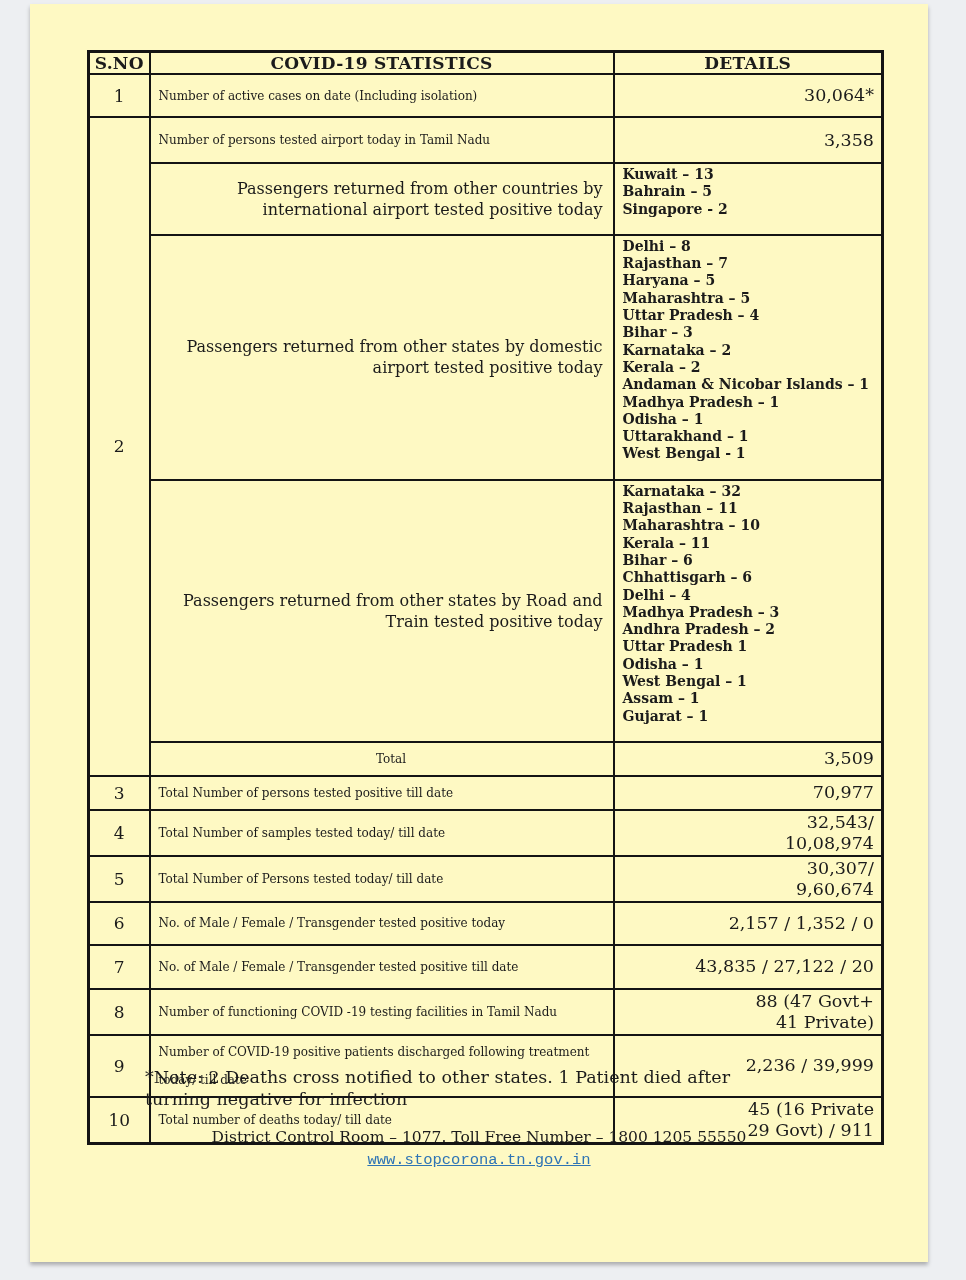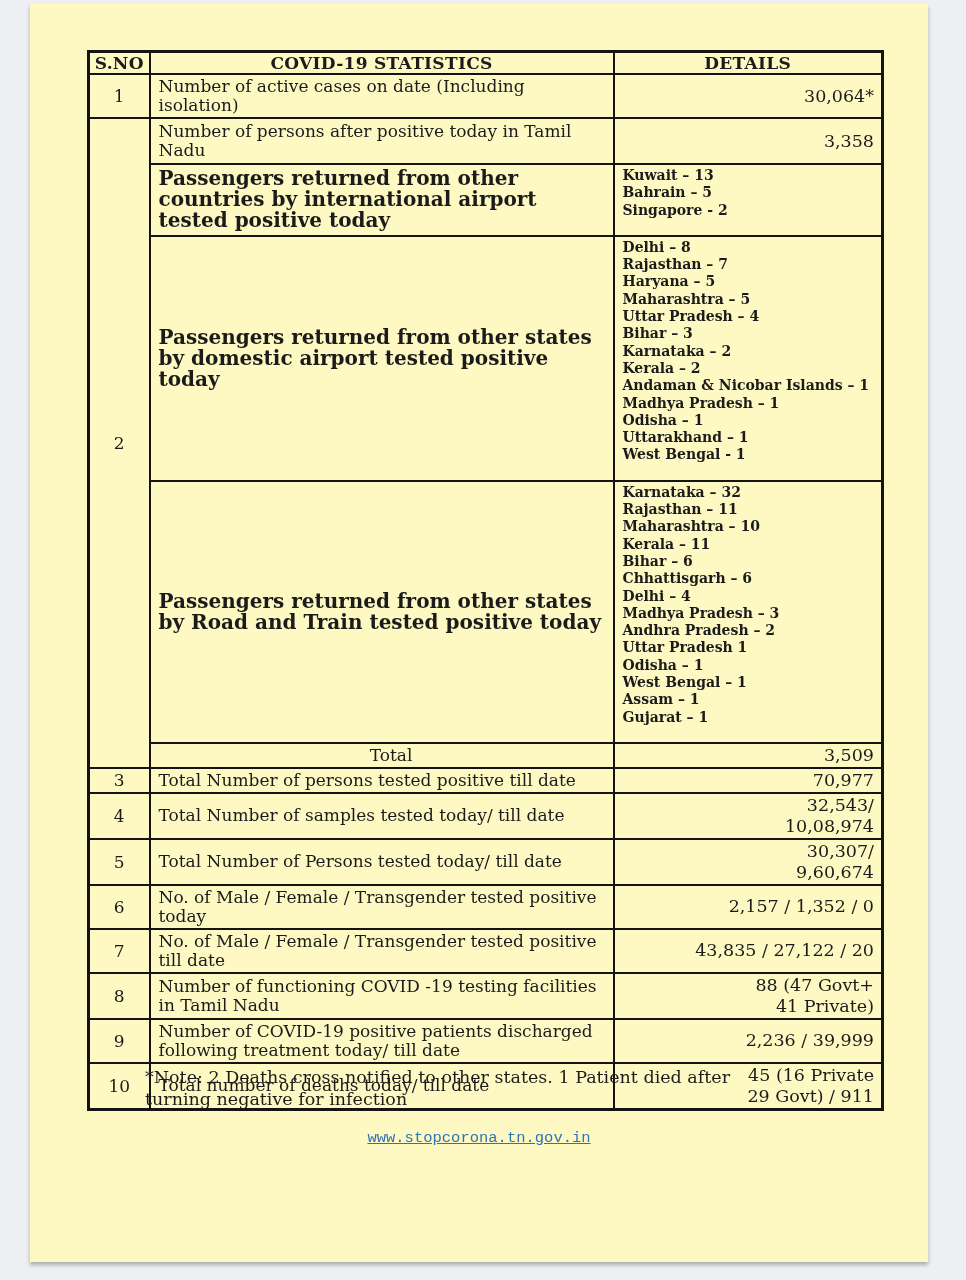--- a/index.html
+++ b/index.html
@@ -25,22 +25,22 @@
   .c-sno { width:61px; } .c-stat { width:464px; } .c-det { width:269px; }
   table.stats th, table.stats td {
     border:2px solid #141414;
     vertical-align:middle;
     overflow:hidden;
   }
   tr.hrow th { font-size:17px; font-weight:bold; text-align:center; letter-spacing:.3px; }
   .h22{height:22px}.h43{height:43px}.h46{height:46px}.h56{height:56px}
   .h226{height:226px}.h249{height:249px}.h21{height:21px}.h24{height:24px}.h44{height:44px}
   td.sno { text-align:center; font-size:17px; }
-  td.stat { text-align:left; padding:2px 10px 2px 8px; font-size:17px; line-height:19px; }
-  td.stat.b { font-weight:bold; font-size:20px; line-height:21px; }
+  td.stat { text-align:left; padding:2px 10px 2px 8px; font-size:12px; line-height:28px; }
+  td.stat.b { font-weight:normal; font-size:16px; line-height:21px;text-align:right; }
   td.stat.ctr { text-align:center;padding-left:29px; }
   td.val {
     text-align:right; padding:1px 7px 1px 4px;
     font-size:17.5px; line-height:21px;
     white-space:pre-line;
   }
   td.list {
     vertical-align:top; text-align:left;
     padding:2px 4px 16px 8px;
     font-weight:bold; font-size:14px; line-height:17.3px;
@@ -80,21 +80,21 @@
       </tr>
 
       <tr class="h43">
         <td class="sno">1</td>
         <td class="stat">Number of active cases on date (Including isolation)</td>
         <td class="val">30,064*</td>
       </tr>
 
       <tr class="h46">
         <td class="sno" rowspan="5">2</td>
-        <td class="stat">Number of persons after positive today in Tamil Nadu</td>
+        <td class="stat">Number of persons tested airport today in Tamil Nadu</td>
         <td class="val">3,358</td>
       </tr>
 
       <tr class="h56">
         <td class="stat b">Passengers returned from other countries by international airport tested positive today</td>
         <td class="list">Kuwait – 13
 Bahrain – 5
 Singapore - 2</td>
       </tr>
 
@@ -188,18 +188,19 @@
         <td class="stat">Total number of deaths today/ till date</td>
         <td class="val">45 (16 Private
 29 Govt) / 911</td>
       </tr>
     </tbody>
   </table>
 
   <div class="note">*Note: 2 Deaths cross notified to other states. 1 Patient died after turning negative for infection</div>
 
   <div class="contacts">
+    <div>District Control Room – 1077. Toll Free Number – 1800 1205 55550</div>
     <div class="link-line">
       <a class="site" href="#">www.stopcorona.tn.gov.in</a>
     </div>
   </div>
 
 </div>
 
 </body></html>

